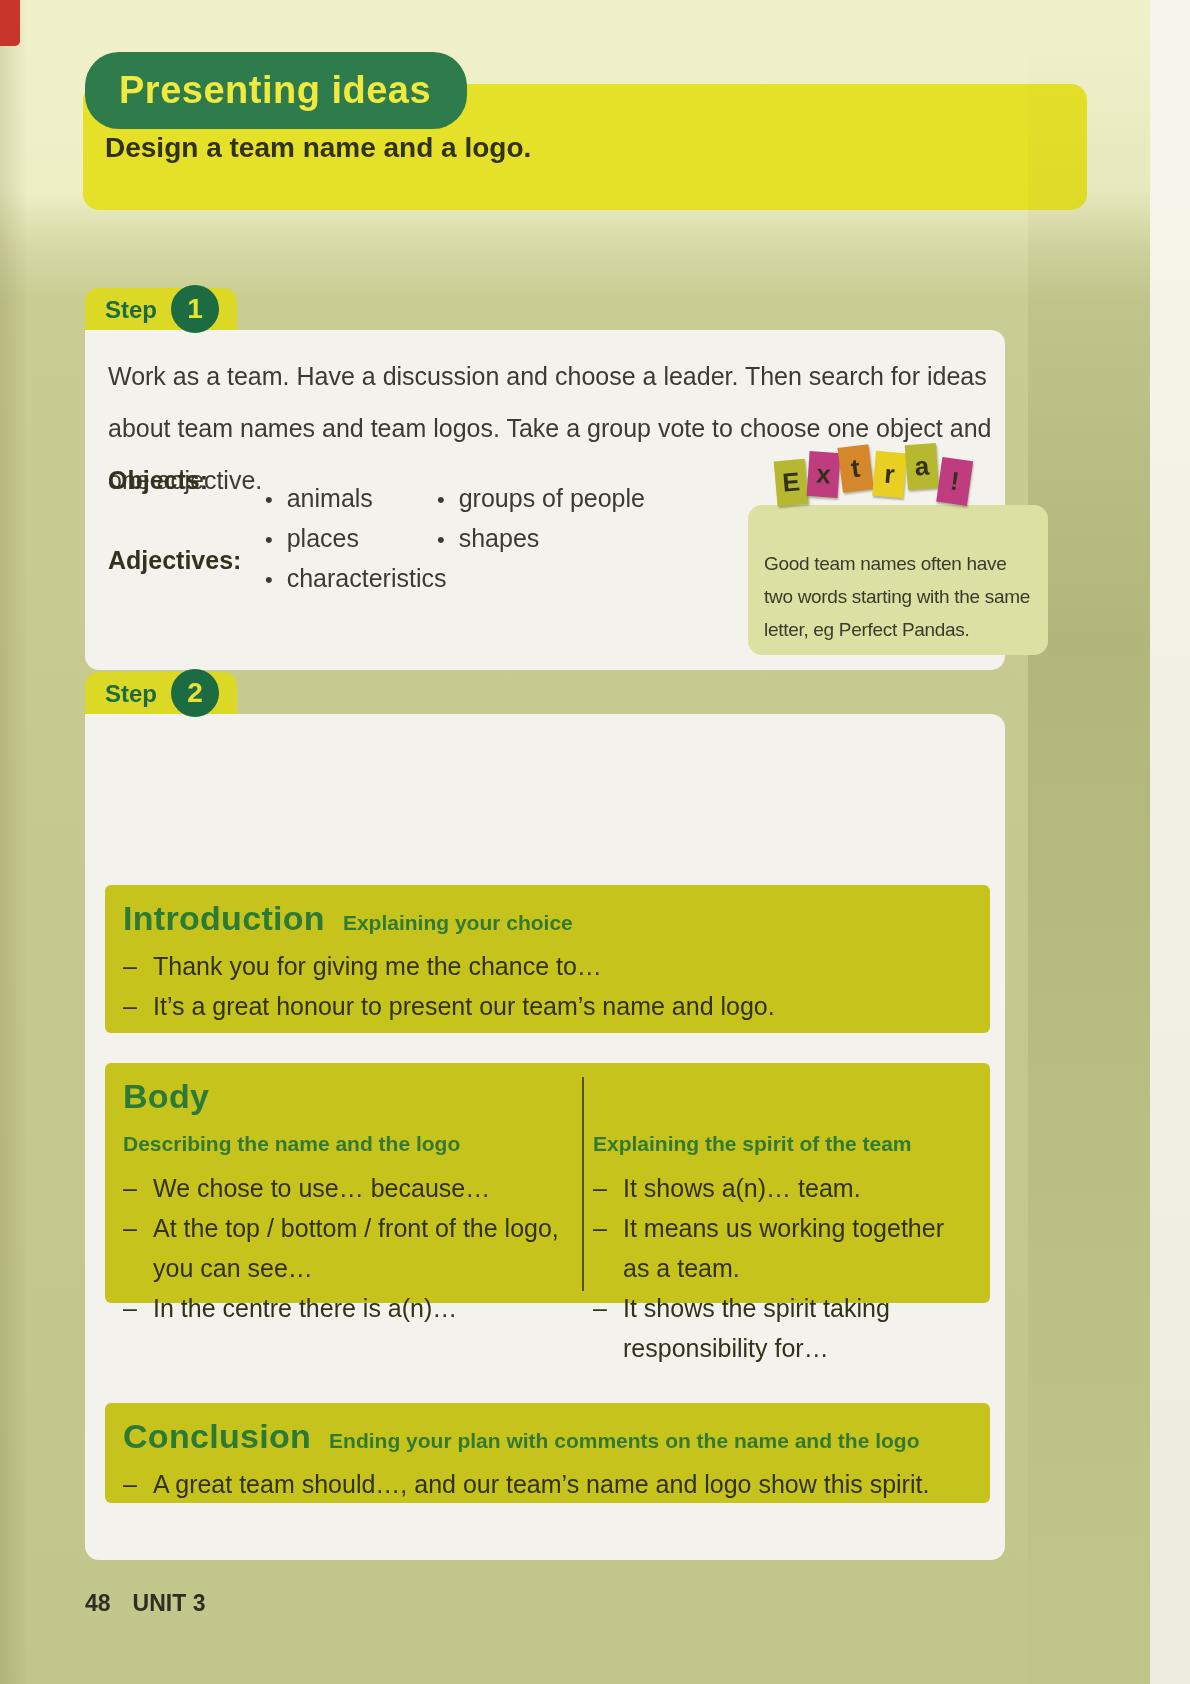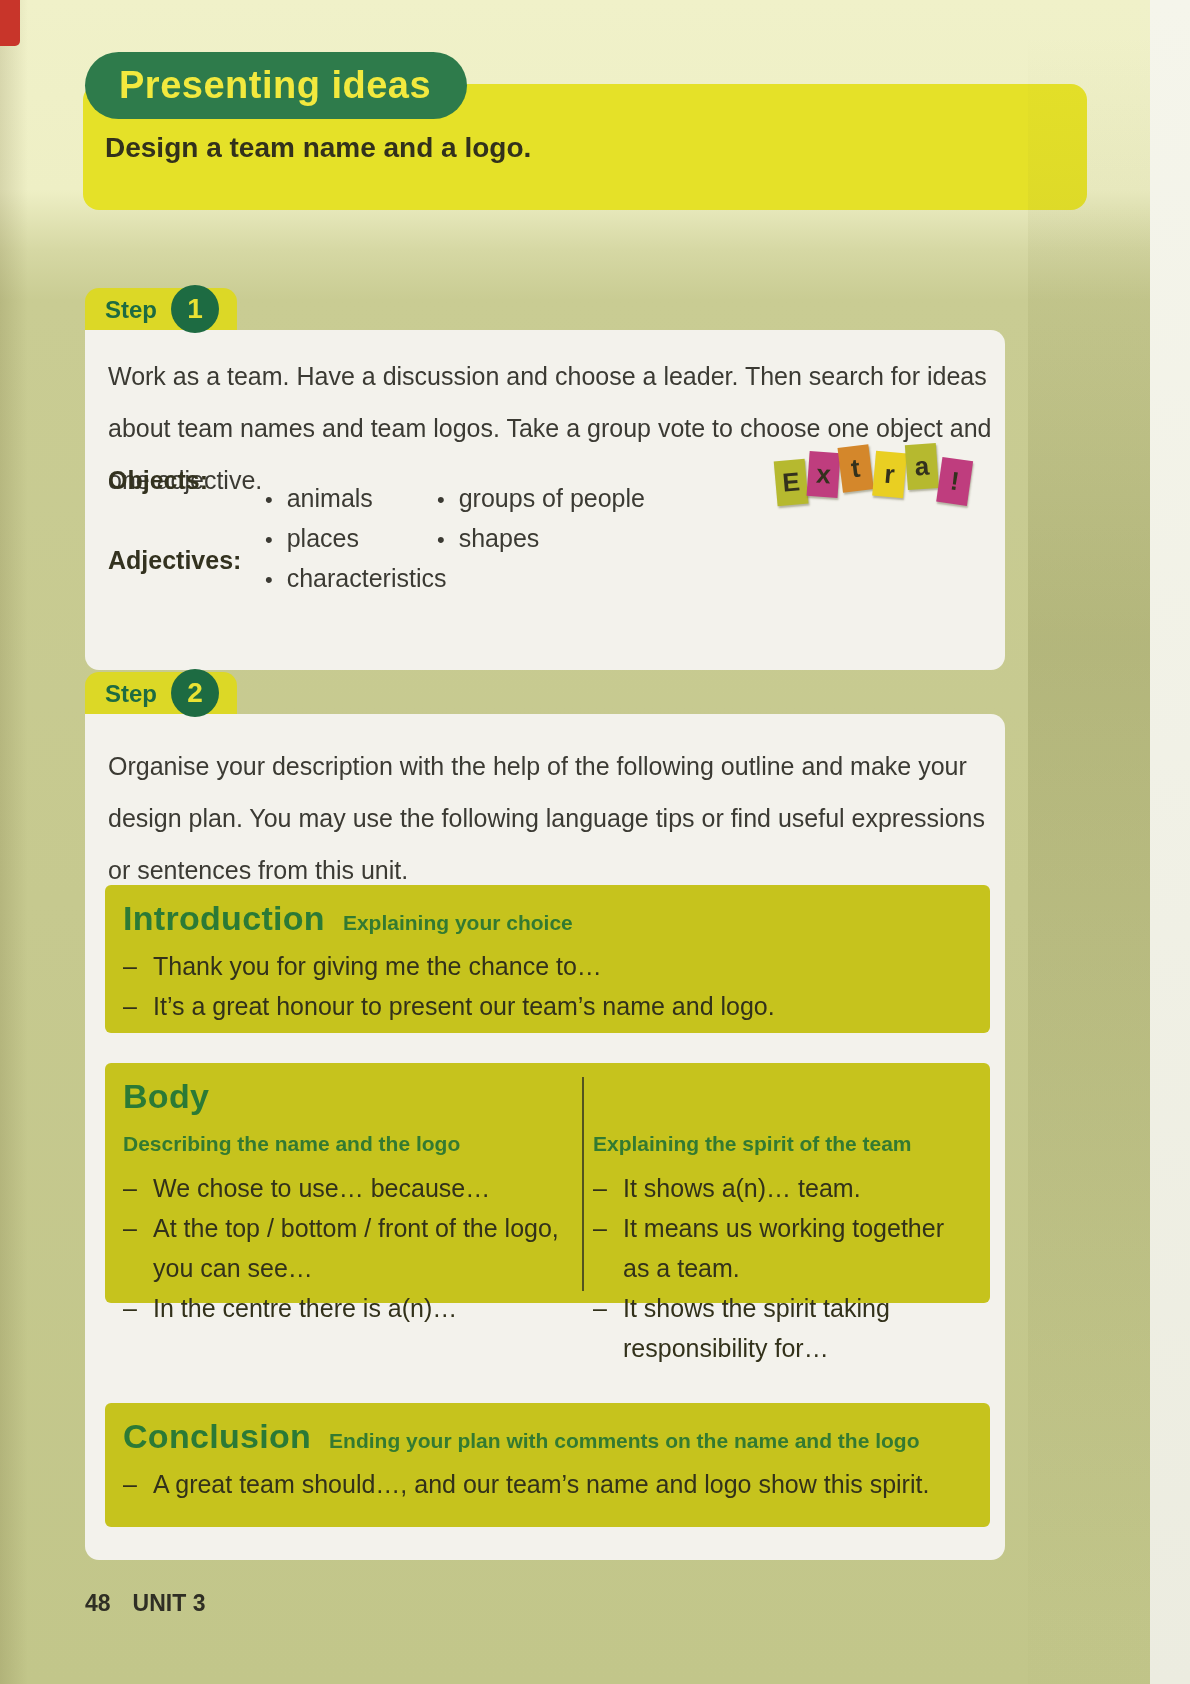--- a/index.html
+++ b/index.html
@@ -14,21 +14,21 @@
     background:linear-gradient(90deg,rgba(90,80,35,0.16),rgba(90,80,35,0));}
   .page-curve{position:absolute;left:1028px;top:0;width:124px;height:100%;z-index:2;
     background:linear-gradient(180deg,rgba(108,110,48,0) 2%,rgba(108,110,48,0.10) 20%,rgba(108,110,48,0.22) 38%,rgba(108,110,48,0.16) 55%,rgba(108,110,48,0.08) 78%,rgba(108,110,48,0.02) 96%);}
   .right-strip{position:absolute;right:0;top:0;width:40px;height:100%;z-index:2;
     background:linear-gradient(180deg,#f5f5eb,#ecece0);}
   .red-mark{position:absolute;left:0;top:0;width:20px;height:46px;background:#c8352a;z-index:3;border-radius:0 0 5px 0;}
 
   
   .header-box{position:absolute;left:83px;top:84px;width:1004px;height:126px;background:#e5e128;border-radius:16px;z-index:1;}
   .header-task{position:absolute;left:22px;top:48px;font-size:28px;font-weight:700;color:#32311c;}
-  .header-pill{position:absolute;left:85px;top:52px;width:382px;height:67px;background:#2e7b4b;border-radius:34px;z-index:3;
+  .header-pill{position:absolute;left:85px;top:52px;width:382px;height:77px;background:#2e7b4b;border-radius:34px;z-index:3;
     display:flex;align-items:center;padding-left:34px;font-size:38px;font-weight:700;color:#f2e93e;letter-spacing:0.5px;}
 
   
   .step-tab{position:absolute;left:85px;width:152px;height:42px;background:#dcd826;border-radius:14px 14px 0 0;z-index:4;}
   .step-word{position:absolute;left:20px;top:8px;font-size:24px;font-weight:700;color:#1d6b42;}
   .step-circle{position:absolute;left:86px;top:-3px;width:48px;height:48px;border-radius:50%;background:#1d6b42;
     color:#e9e233;font-size:28px;font-weight:700;display:flex;align-items:center;justify-content:center;}
   #tab1{top:288px;} #tab2{top:672px;}
 
   
@@ -58,21 +58,21 @@
   .tile:nth-child(3){transform:rotate(-7deg) translateY(-7px);}
   .tile:nth-child(4){transform:rotate(5deg) translateY(-1px);}
   .tile:nth-child(5){transform:rotate(-4deg) translateY(-9px);}
   .tile:nth-child(6){transform:rotate(8deg) translateY(6px);}
   .tc-olive{background:#b6b92f;} .tc-magenta{background:#bf3d7e;} .tc-orange{background:#d4872b;} .tc-yellow{background:#e9cf22;}
 
   
   .ybox{position:absolute;left:20px;width:885px;background:#c6c31d;border-radius:6px;padding:14px 18px 0 18px;}
   #intro-box{top:171px;height:148px;}
   #body-box{top:349px;height:240px;}
-  #conclusion-box{top:689px;height:124px;}
+  #conclusion-box{top:689px;height:100px;}
   .ybox-head{display:flex;align-items:baseline;margin-bottom:8px;}
   .ybox-title{font-size:34px;font-weight:700;color:#2b7a36;letter-spacing:0.3px;}
   .ybox-sub{font-size:21px;font-weight:700;color:#337a31;margin-left:18px;}
   .ditem{position:relative;padding-left:30px;font-size:25px;line-height:40px;color:#32311a;}
   .ditem::before{content:"–";position:absolute;left:0;top:0;}
   .bcol{position:absolute;top:66px;}
   .bcol-left{left:18px;width:440px;}
   .bcol-right{left:488px;width:382px;}
   .bcol-sub{font-size:21px;font-weight:700;color:#337a31;margin-bottom:9px;line-height:30px;}
   .body-divider{position:absolute;left:477px;top:14px;bottom:12px;width:2px;background:#53531f;}
@@ -109,35 +109,37 @@
     <div class="vocab-row vr2">
       <span class="bitem c1">places</span>
       <span class="bitem c2">shapes</span>
     </div>
     <div class="vocab-row vr3">
       <span class="vlabel">Adjectives:</span>
       <span class="bitem c1">characteristics</span>
     </div>
   </div>
 
+  <div class="extra-box">
+    <div class="extra-note">Good team names often have two words starting with the same letter, eg Perfect Pandas.</div>
+  </div>
   <div class="extra-tiles">
     <span class="tile tc-olive">E</span>
     <span class="tile tc-magenta">x</span>
     <span class="tile tc-orange">t</span>
     <span class="tile tc-yellow">r</span>
     <span class="tile tc-olive">a</span>
     <span class="tile tc-magenta">!</span>
   </div>
 
   <div class="step-tab" id="tab2">
     <span class="step-word">Step</span>
     <span class="step-circle">2</span>
   </div>
   <div class="panel" id="panel2">
-    <p class="para">Organise your description with the help of the following outline and make your design plan. You may use the following language tips or find useful expressions or sentences from this unit.</p>
 
     <div class="ybox" id="intro-box">
       <div class="ybox-head">
         <span class="ybox-title">Introduction</span>
         <span class="ybox-sub">Explaining your choice</span>
       </div>
       <div class="ditem">Thank you for giving me the chance to…</div>
       <div class="ditem">It’s a great honour to present our team’s name and logo.</div>
     </div>
 

